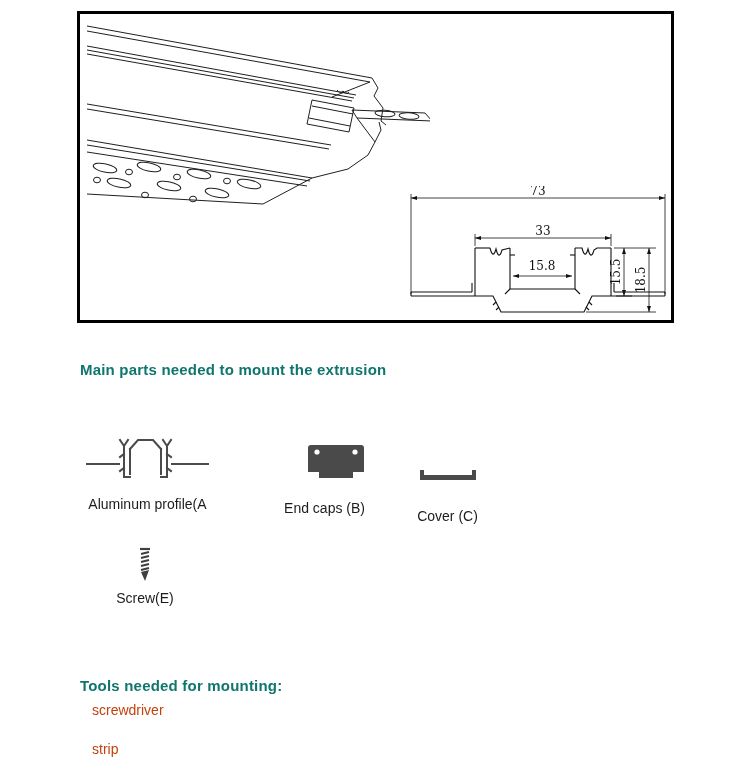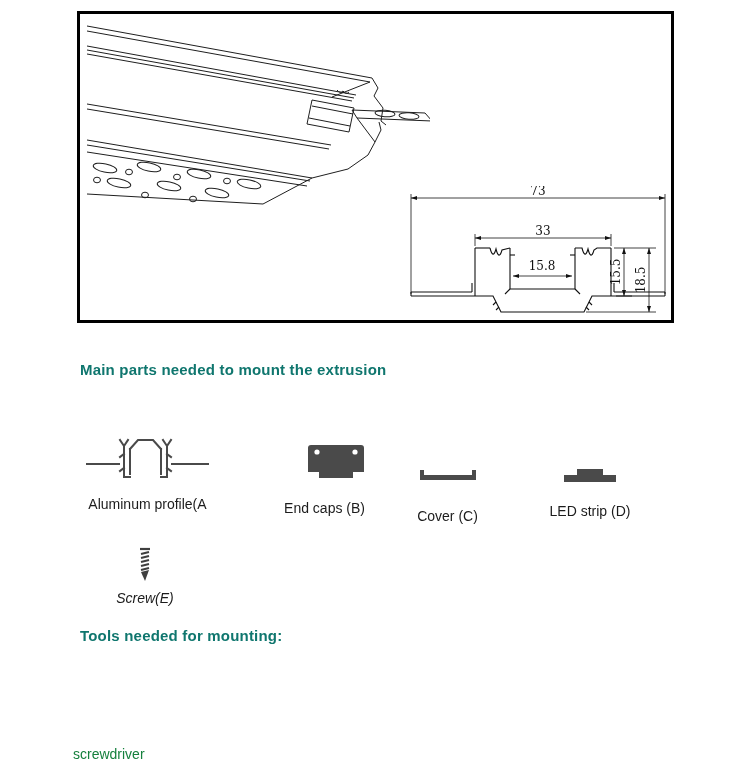--- a/index.html
+++ b/index.html
@@ -11,35 +11,35 @@
     position:absolute;left:77px;top:11px;width:591px;height:306px;
     border:3px solid #000;background:#fff;
   }
   .iso-svg{position:absolute;left:5px;top:4px;}
   .cross-svg{position:absolute;left:326px;top:172px;}
   .section-heading{
     position:absolute;left:80px;
     font-size:15px;font-weight:bold;color:#0f766e;letter-spacing:.2px;
   }
   .parts-heading{top:361px;}
-  .tools-heading{top:627px;text-align:right;}
+  .tools-heading{top:677px;text-align:right;}
   .part-cell{
     position:absolute;top:434px;display:flex;flex-direction:column;align-items:center;
   }
   .part-cell .icon-wrap{
     height:48px;display:flex;align-items:flex-end;justify-content:center;
   }
   .part-label{
     margin-top:14px;font-size:14px;color:#1c1c1c;white-space:nowrap;
   }
   .screw-cell{top:546px;}
   .screw-cell .icon-wrap{height:38px;}
   .screw-cell .part-label{margin-top:6px;}
   .tool-item{
-    position:absolute;left:73px;font-size:14px;color:#15803d;margin-top:44px;
+    position:absolute;left:92px;font-size:14px;color:#c2410c;
   }
   .tool-0{top:702px;}
   .tool-1{top:741px;}
   .line-art{stroke:#1f1f1f;stroke-width:1;fill:none;}
   .dim{stroke:#111;stroke-width:.8;fill:none;}
   .dim-arrow{fill:#111;stroke:none;}
   .dim-text{font-family:"DejaVu Serif",serif;font-size:12px;fill:#111;}
   .prof{stroke:#111;stroke-width:1.1;fill:none;}
 </style>
 </head>
@@ -203,44 +203,35 @@
 
   <div class="part-cell" style="left:385px;width:125px;align-items:center;">
     <div class="icon-wrap" style="padding-bottom:12px;">
       <svg width="56" height="16" viewBox="0 0 56 16">
         <path d="M0,14 V4 H4 V9 H52 V4 H56 V14 Z" fill="#4a4a4a"></path>
       </svg>
     </div>
     <div class="part-label">Cover (C)</div>
   </div>
 
-  <div class="part-cell" style="left:525px;width:130px;">
-    <div class="icon-wrap" style="padding-bottom:7px;">
-      <svg width="52" height="16" viewBox="0 0 52 16">
-        <rect x="0" y="9" width="52" height="7" fill="#4a4a4a"></rect>
-        <rect x="13" y="3" width="26" height="7" fill="#4a4a4a"></rect>
-      </svg>
-    </div>
-    <div class="part-label">LED strip (D)</div>
-  </div>
-
-  <div class="part-cell screw-cell" style="left:97px;width:96px;font-style:italic;">
+
+  <div class="part-cell screw-cell" style="left:97px;width:96px;">
     <div class="icon-wrap">
       <svg width="18" height="38" viewBox="0 0 18 38">
         <g stroke="#3f3f3f" stroke-width="2.2" fill="none">
           <path d="M4,3 H14"></path>
           <path d="M5,8 L13,6"></path>
             <path d="M5,12 L13,10"></path>
             <path d="M5,16 L13,14"></path>
           <path d="M5,20 L13,18"></path>
             <path d="M5,24 L13,22"></path>
         </g>
         <polygon points="5,26 13,24 9,35" fill="#3f3f3f"></polygon>
       </svg>
     </div>
     <div class="part-label">Screw(E)</div>
   </div>
 
   <div class="section-heading tools-heading">Tools needed for mounting:</div>
   <div class="tool-item tool-0">screwdriver</div>
-  <div class="tool-item tool-1">parts</div>
+  <div class="tool-item tool-1">strip</div>
 
 </div>
 
 </body></html>

